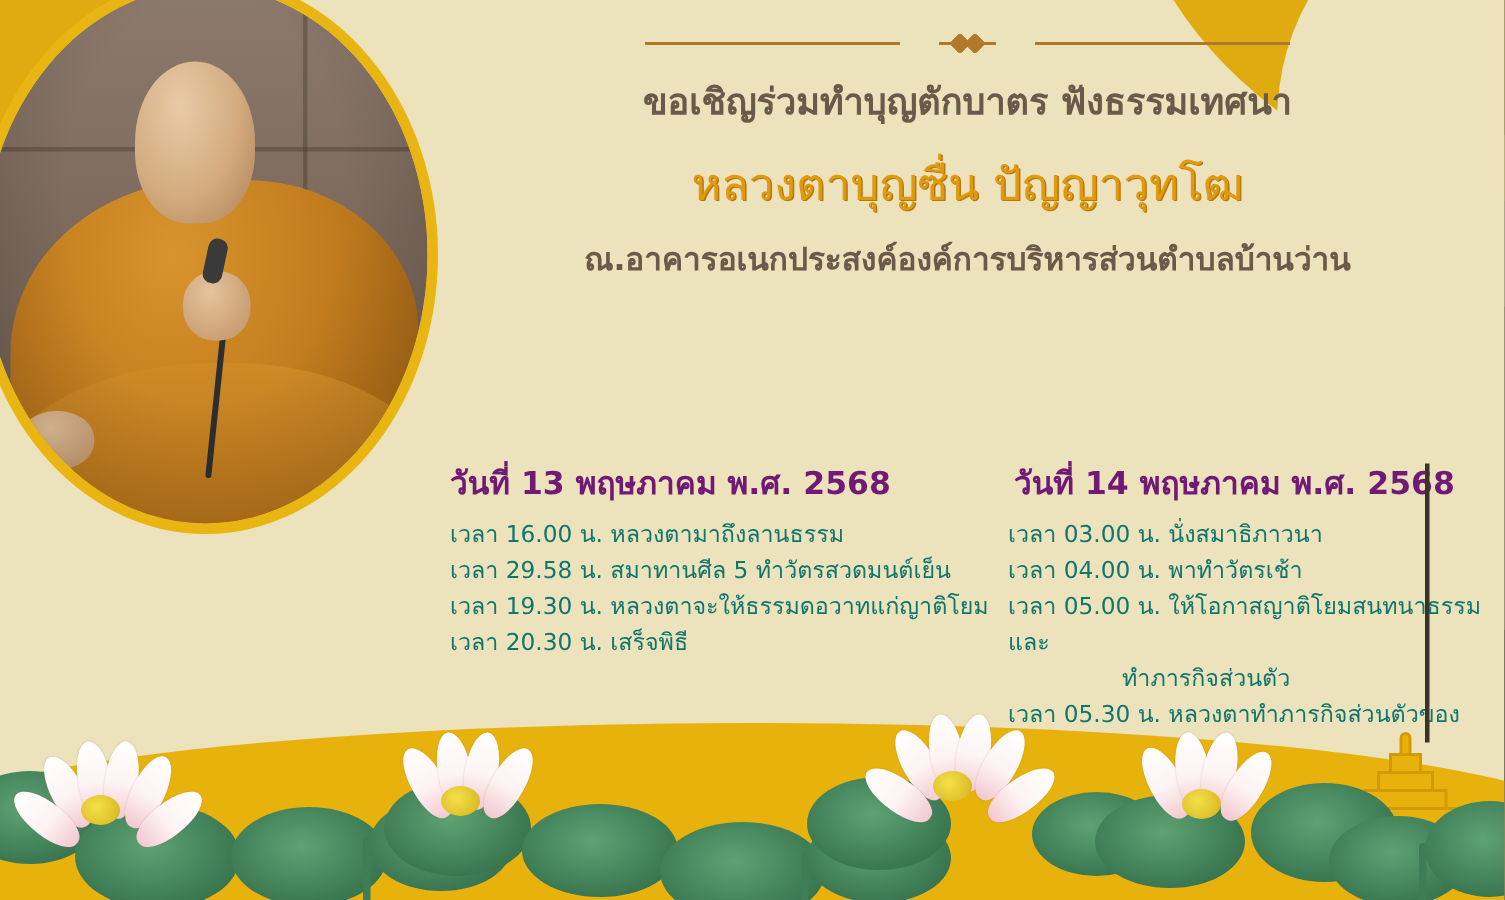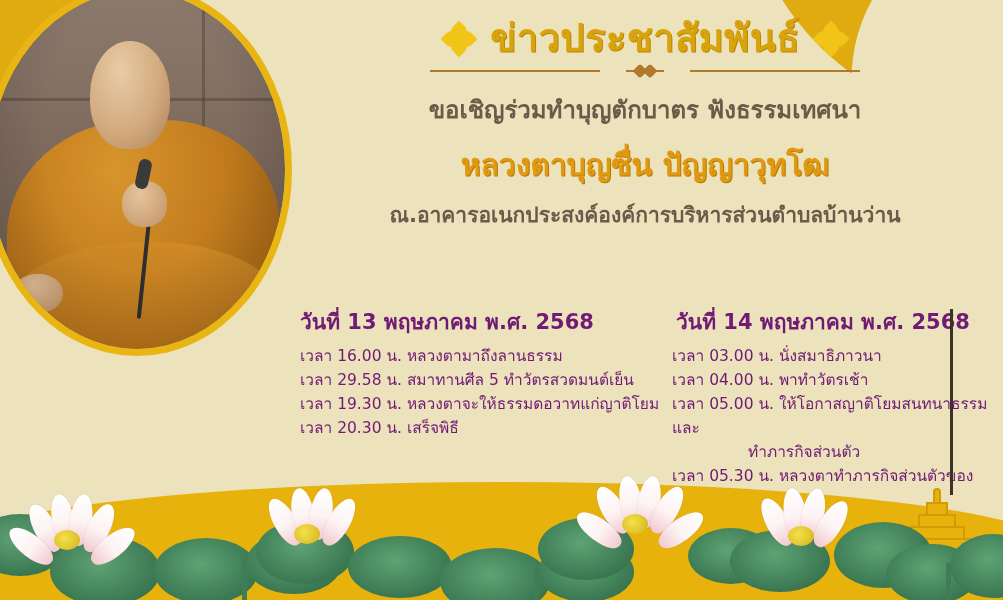--- a/index.html
+++ b/index.html
@@ -63,33 +63,33 @@
   .flourish .bar.m1{left:196px;width:26px;}
   .flourish .bar.m2{right:196px;width:26px;}
   .flourish .dia{position:absolute;top:2px;width:10px;height:10px;background:#b07a2a;
     transform:rotate(45deg);border-radius:2px;}
   .flourish .dia.d1{left:205px;}
   .flourish .dia.d2{left:215px;}
   .flourish .dia.d3{right:215px;}
   .flourish .dia.d4{right:205px;}
   .sub1{font-size:23px;font-weight:bold;color:#6b5a4a;margin-top:2px;}
   .sub2{font-size:24px;font-weight:bold;color:#6b5a4a;margin-top:12px;}
-  .monk-name{font-size:30px;font-weight:bold;color:#e09a10;margin-top:12px;
+  .monk-name{font-size:30px;font-weight:normal;color:#e09a10;margin-top:12px;
     text-shadow:1px 1px 0 #b8780a;}
   .venue{font-size:21px;font-weight:bold;color:#6b5a4a;margin-top:10px;}
   .agenda{font-size:22px;font-weight:bold;color:#e0990f;margin-top:8px;}
   
   .sched{position:absolute;left:300px;top:305px;width:690px;display:flex;}
   .col{box-sizing:border-box;}
   .col-left{width:352px;padding-right:16px;}
   .col-right{width:338px;padding-left:20px;}
   .divider{position:absolute;left:650px;top:4px;width:3px;height:186px;background:#3b3228;}
   .day{font-size:21px;font-weight:bold;color:#701a75;margin-bottom:6px;}
   .col-right .day{margin-left:4px;}
-  .item{font-size:15.5px;color:#701a75;line-height:1.55;white-space:nowrap;}
+  .item{font-size:15.5px;color:#0f766e;line-height:1.55;white-space:nowrap;}
   .col-right .item{white-space:normal;}
   .item .cont{display:block;padding-left:76px;white-space:nowrap;}
   
   .band{position:absolute;left:-60px;bottom:-42px;width:1123px;height:160px;
     background:#e8b20c;border-radius:50% 50% 0 0/70px 70px 0 0;}
   .pagoda{position:absolute;right:28px;bottom:46px;width:76px;height:64px;}
   .pagoda i{position:absolute;left:50%;transform:translateX(-50%);
     background:#e8b20c;border:2px solid #d49a06;box-sizing:border-box;}
   .pagoda i:nth-child(1){bottom:0;width:74px;height:16px;}
   .pagoda i:nth-child(2){bottom:14px;width:56px;height:14px;}
@@ -126,35 +126,20 @@
       <div class="p-miccord"></div>
       <div class="p-hand"></div>
       <div class="p-mic"></div>
       <div class="p-hand2"></div>
       <div class="p-shade"></div>
     </div>
     <div class="portrait-ring"></div>
   </div>
 
   <div class="header">
-    <div class="title-row">
-      <div class="quatre">
-        <span></span>
-          <span></span>
-          <span></span>
-          <span></span>
-      </div>
-      <div class="main-title">ข่าวประชาสัมพันธ์</div>
-      <div class="quatre">
-        <span></span>
-          <span></span>
-          <span></span>
-          <span></span>
-      </div>
-    </div>
 
     <div class="flourish">
       <div class="bar l"></div>
         <div class="bar m1"></div>
       <div class="dia d1"></div>
         <div class="dia d2"></div>
       <div class="dia d3"></div>
         <div class="dia d4"></div>
       <div class="bar m2"></div>
         <div class="bar r"></div>

